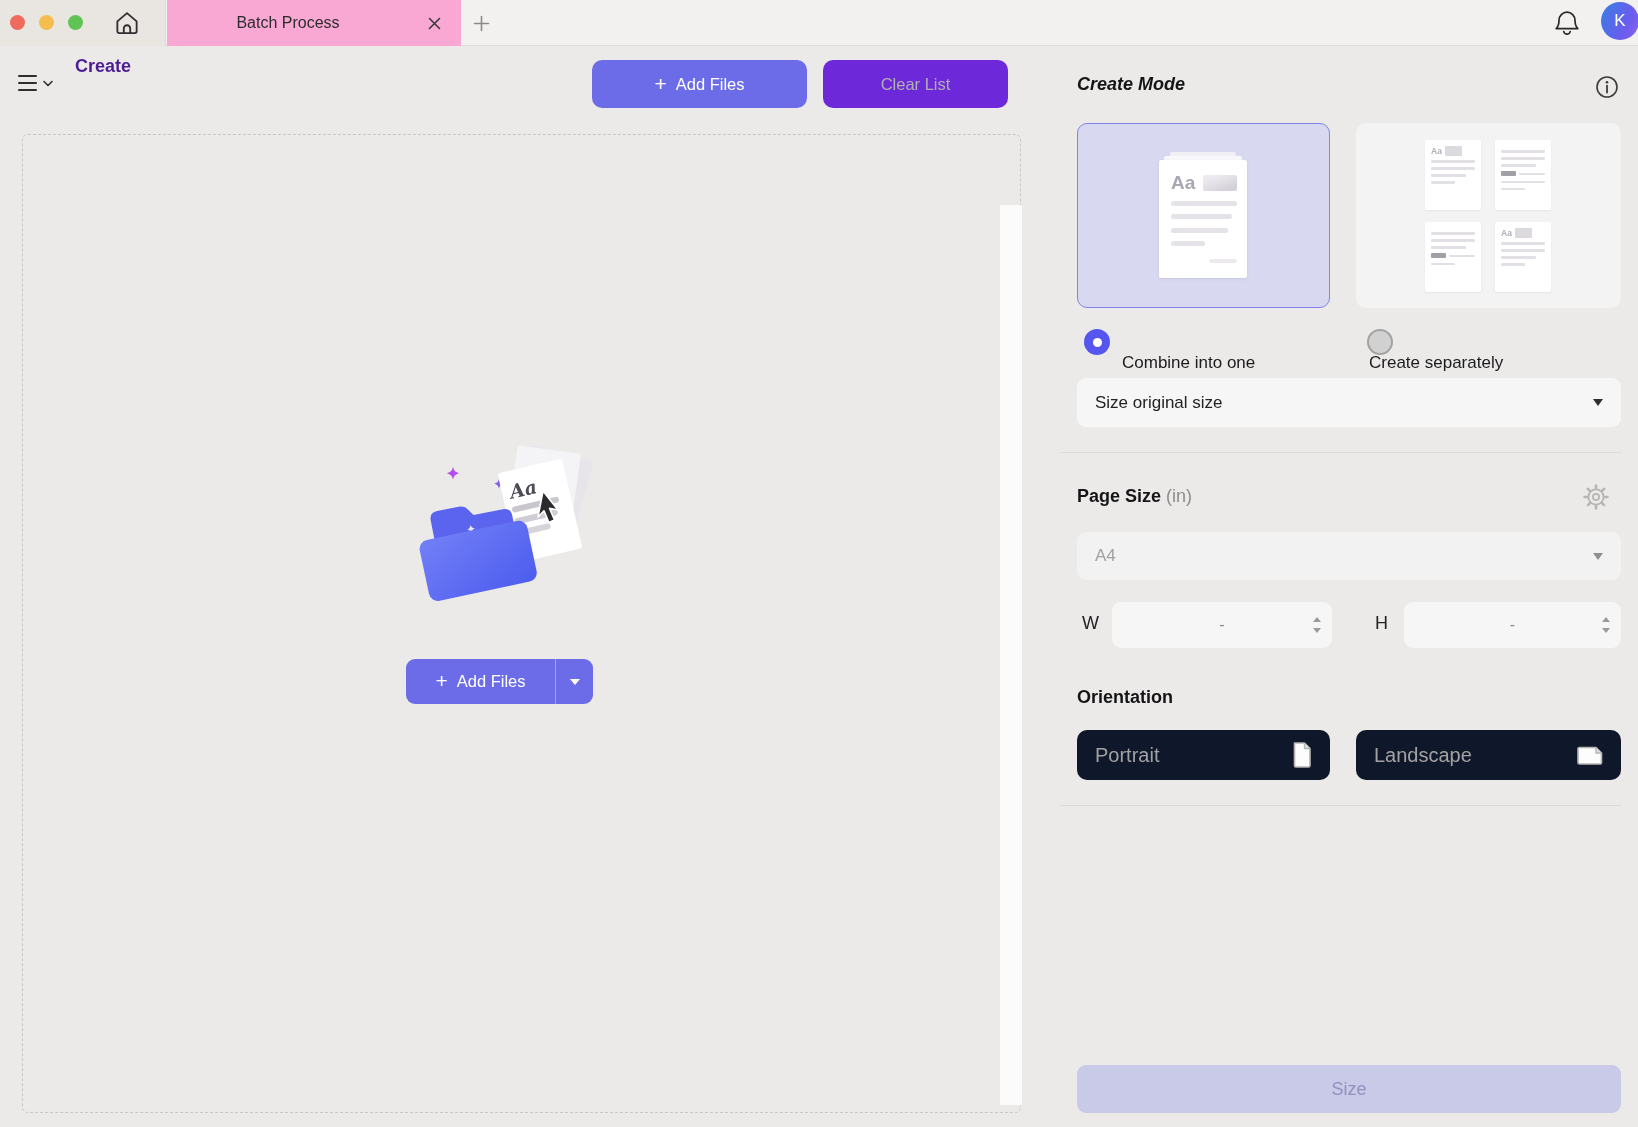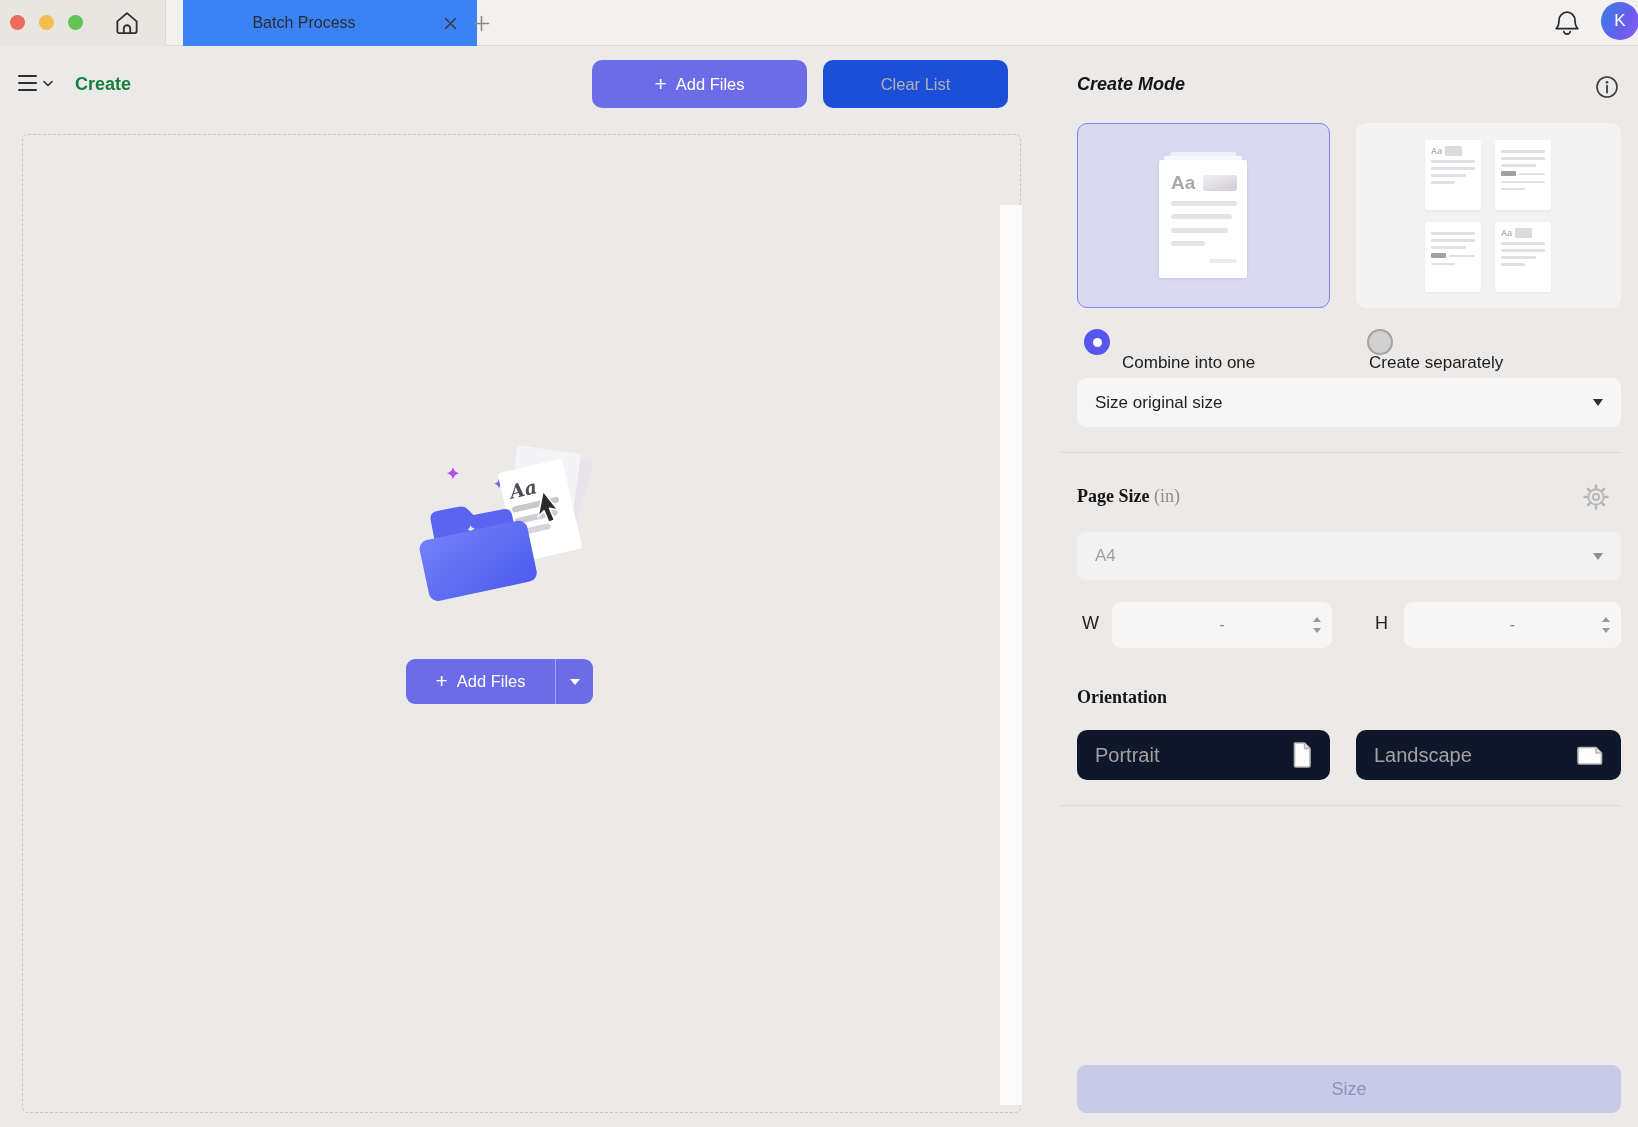--- a/index.html
+++ b/index.html
@@ -13,44 +13,44 @@
   
   .titlebar { position:absolute; left:0; top:0; width:1638px; height:46px;
     background:#f3f1ef; border-bottom:1px solid #dedcda; }
   .titlebar-left { position:absolute; left:0; top:0; width:166px; height:46px;
     background:#e9e5e1; border-right:1px solid #ded9d4; }
   .tl { position:absolute; top:15px; width:15px; height:15px; border-radius:50%; }
   .tl.red { left:10px; background:#ee6a5e; }
   .tl.yellow { left:39px; background:#f4bd4e; }
   .tl.green { left:68px; background:#5fc454; }
   .home-btn { position:absolute; left:112px; top:8px; width:30px; height:30px; }
-  .tab { position:absolute; left:167px; top:0; width:294px; height:46px; background:#3b82f6;margin-left:16px; }
+  .tab { position:absolute; left:167px; top:0; width:294px; height:46px; background:#f9a8d4; }
   .tab-title { position:absolute; left:0; right:52px; top:0; height:46px;
     display:flex; align-items:center; justify-content:center;
     font-size:16px; color:#2c2c2e; }
   .tab-close { position:absolute; right:14px; top:10px; width:26px; height:26px;
     display:flex; align-items:center; justify-content:center; }
   .newtab-btn { position:absolute; left:468px; top:10px; width:26px; height:26px;
     display:flex; align-items:center; justify-content:center; }
   .bell-btn { position:absolute; left:1551px; top:7px; width:32px; height:32px; }
   .avatar { position:absolute; left:1601px; top:2px; width:38px; height:38px; border-radius:50%;
     background:linear-gradient(115deg,#3f7ae6 10%,#6a5ced 65%,#8a63ee 100%);
     color:#fff; font-size:17px; display:flex; align-items:center; justify-content:center; }
 
   
   .burger-btn { position:absolute; left:18px; top:72px; width:36px; height:26px; cursor:default; }
   .burger-lines { position:absolute; left:0; top:3px; }
   .burger-lines div { width:19px; height:2.4px; background:#2f2f31; border-radius:1px; margin-bottom:4.6px; }
   .burger-chevron { position:absolute; left:24px; top:7px; }
-  .page-title { position:absolute; left:75px; top:74px; font-size:18px; font-weight:700; color:#15803d; }
+  .page-title { position:absolute; left:75px; top:56px; font-size:18px; font-weight:700; color:#4c1d95; }
 
   .btn { border-radius:10px; display:flex; align-items:center; justify-content:center;
     font-size:16.5px; }
   .btn-primary { background:#6c6ce9; color:#ffffff; }
-  .btn-disabled { background:#1d4ed8; color:#b1b0b0; }
+  .btn-disabled { background:#6d28d9; color:#b1b0b0; }
   .btn-addfiles-top { position:absolute; left:592px; top:60px; width:215px; height:48px; gap:9px; }
   .btn-clearlist { position:absolute; left:823px; top:60px; width:185px; height:48px; }
   .plus-glyph { font-size:21px; font-weight:400; line-height:1; position:relative; top:-1px; }
 
   
   .dropzone { position:absolute; left:22px; top:134px; width:999px; height:979px;
     border:1px dashed #c8c6c5; border-radius:6px; }
   .dz-hint { position:absolute; left:0; top:481px; width:952px; text-align:center;
     font-size:16.5px; color:#5d5c5c; }
   .dz-illus { position:absolute; left:388px; top:294px; width:200px; height:175px; }
@@ -114,21 +114,21 @@
     border-radius:9px; display:flex; align-items:center; padding:0 18px; font-size:17px; color:#232325; }
   .select-box .caret { margin-left:auto; width:0; height:0; border-left:5.5px solid transparent;
     border-right:5.5px solid transparent; border-top:7px solid #2e2e30; }
   .sel-sizemode { top:378px; }
   .sel-a4 { top:532px; height:48px; background:#f3f2f2; color:#a2a1a1; }
   .sel-a4 .caret { border-top-color:#8f8f8f; }
 
   .divider { position:absolute; left:1060px; width:561px; height:1px; background:#dcdbda; }
   .div1 { top:452px; } .div2 { top:805px; }
 
-  .section-heading { position:absolute; left:1077px; font-size:18px; font-weight:700; color:#151517;font-family:Liberation Serif, serif; }
+  .section-heading { position:absolute; left:1077px; font-size:18px; font-weight:700; color:#151517; }
   .h-pagesize { top:486px; }
   .unit { font-weight:400; color:#8e8d8d; }
   .gear-btn { position:absolute; left:1582px; top:483px; width:28px; height:28px; }
 
   .dim-label { position:absolute; top:613px; font-size:18px; color:#222224; }
   .dim-w { left:1082px; } .dim-h { left:1375px; }
   .stepper { position:absolute; top:602px; height:46px; background:#f7f6f6; border-radius:9px;
     display:flex; align-items:center; justify-content:center; font-size:16px; color:#8b8a8a; }
   .stepper.w { left:1112px; width:220px; }
   .stepper.h { left:1404px; width:217px; }

